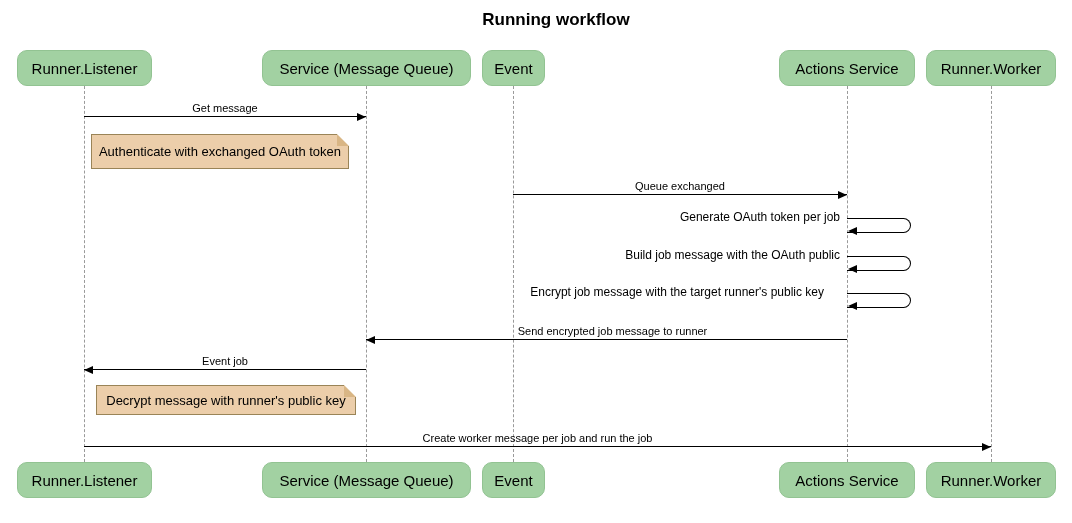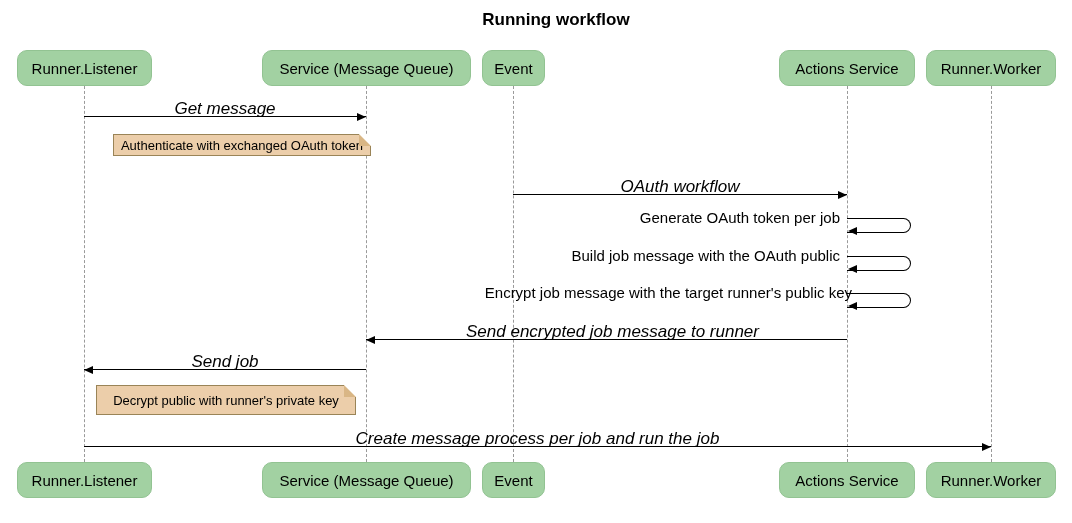--- a/index.html
+++ b/index.html
@@ -22,25 +22,25 @@
     display:flex; align-items:center; justify-content:center;
     font-size:15px; white-space:nowrap;
   }
   .actor.top { top:50px; }
   .actor.bottom { top:462px; }
   .lifeline {
     position:absolute; top:86px; height:376px; width:0;
     border-left:1px dashed var(--lifeline-color,#9a9a9a);
   }
   .msg-label {
-    position:absolute; font-size:17px; line-height:15px;
-    text-align:center; white-space:nowrap;font-style:italic;
+    position:absolute; font-size:11px; line-height:15px;
+    text-align:center; white-space:nowrap;
   }
   .self-label {
-    position:absolute; font-size:15px; line-height:15px;
+    position:absolute; font-size:12px; line-height:15px;
     text-align:center; white-space:nowrap;
   }
   .msg-line {
     position:absolute; height:0;
     border-top:1.5px solid var(--line-color,#000);
   }
   .arrow-r {
     position:absolute; width:0; height:0;
     border-top:4px solid transparent; border-bottom:4px solid transparent;
     border-left:9px solid var(--line-color,#000);
@@ -86,66 +86,66 @@
   <div class="actor top" style="left:482px;width:63px">Event</div>
   <div class="actor top" style="left:779px;width:136px">Actions Service</div>
   <div class="actor top" style="left:926px;width:130px">Runner.Worker</div>
 
   <div>
     <div class="msg-label" style="left:84px;width:282px;top:101px">Get message</div>
     <div class="msg-line" style="left:84px;width:282px;top:116px"></div>
     <div class="arrow-r" style="left:357px;top:113px"></div>
   </div>
 
-  <div class="note" style="left:113px;top:134px;width:258px;height:22px">
+  <div class="note" style="left:91px;top:134px;width:258px;height:35px">
     <span>Authenticate with exchanged OAuth token</span>
   </div>
 
   <div>
-    <div class="msg-label" style="left:513px;width:334px;top:179px">OAuth workflow</div>
+    <div class="msg-label" style="left:513px;width:334px;top:179px">Queue exchanged</div>
     <div class="msg-line" style="left:513px;width:334px;top:194px"></div>
     <div class="arrow-r" style="left:838px;top:191px"></div>
   </div>
 
   <div>
     <div class="self-label" style="right:232px;top:210px">Generate OAuth token per job</div>
     <div class="self-loop" style="left:847px;top:218px"></div>
     <div class="arrow-l" style="left:848px;top:227px"></div>
   </div>
 
   <div>
     <div class="self-label" style="right:232px;top:248px">Build job message with the OAuth public</div>
     <div class="self-loop" style="left:847px;top:256px"></div>
     <div class="arrow-l" style="left:848px;top:265px"></div>
   </div>
 
   <div>
-    <div class="self-label" style="right:220px;top:285px">Encrypt job message with the target runner's public key</div>
+    <div class="self-label" style="right:248px;top:285px">Encrypt job message with the target runner's public key</div>
     <div class="self-loop" style="left:847px;top:293px"></div>
     <div class="arrow-l" style="left:848px;top:302px"></div>
   </div>
 
   <div>
     <div class="msg-label" style="left:372px;width:481px;top:324px">Send encrypted job message to runner</div>
     <div class="msg-line" style="left:366px;width:481px;top:339px"></div>
     <div class="arrow-l" style="left:366px;top:336px"></div>
   </div>
 
   <div>
-    <div class="msg-label" style="left:84px;width:282px;top:354px">Send job</div>
+    <div class="msg-label" style="left:84px;width:282px;top:354px">Event job</div>
     <div class="msg-line" style="left:84px;width:282px;top:369px"></div>
     <div class="arrow-l" style="left:84px;top:366px"></div>
   </div>
 
   <div class="note" style="left:96px;top:385px;width:260px;height:30px">
-    <span>Decrypt public with runner's private key</span>
+    <span>Decrypt message with runner's public key</span>
   </div>
 
   <div>
-    <div class="msg-label" style="left:84px;width:907px;top:431px">Create message process per job and run the job</div>
+    <div class="msg-label" style="left:84px;width:907px;top:431px">Create worker message per job and run the job</div>
     <div class="msg-line" style="left:84px;width:907px;top:446px"></div>
     <div class="arrow-r" style="left:982px;top:443px"></div>
   </div>
 
   <div class="actor bottom" style="left:17px;width:135px">Runner.Listener</div>
   <div class="actor bottom" style="left:262px;width:209px">Service (Message Queue)</div>
   <div class="actor bottom" style="left:482px;width:63px">Event</div>
   <div class="actor bottom" style="left:779px;width:136px">Actions Service</div>
   <div class="actor bottom" style="left:926px;width:130px">Runner.Worker</div>
 

